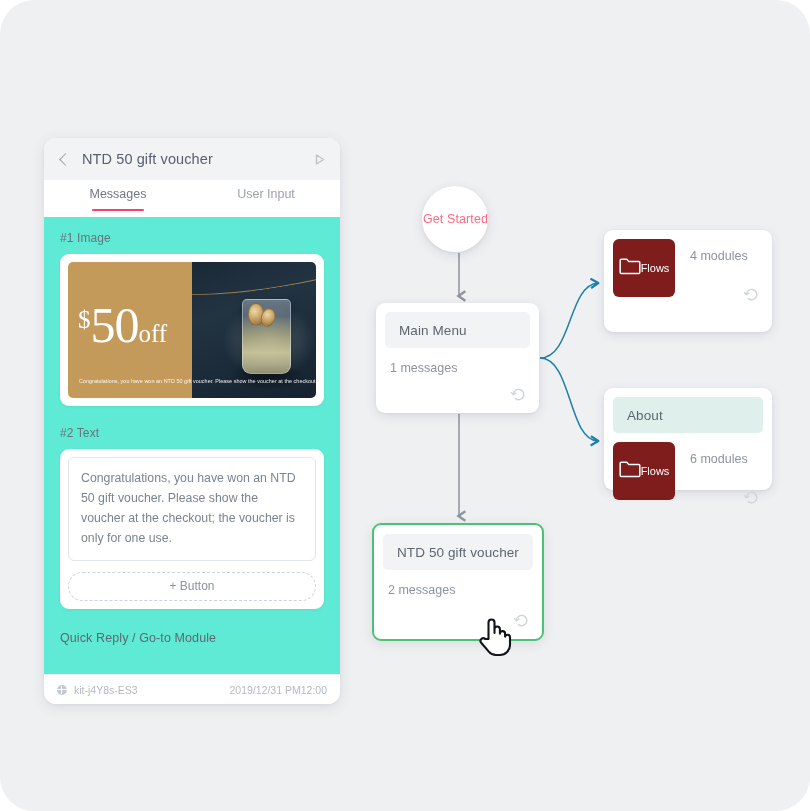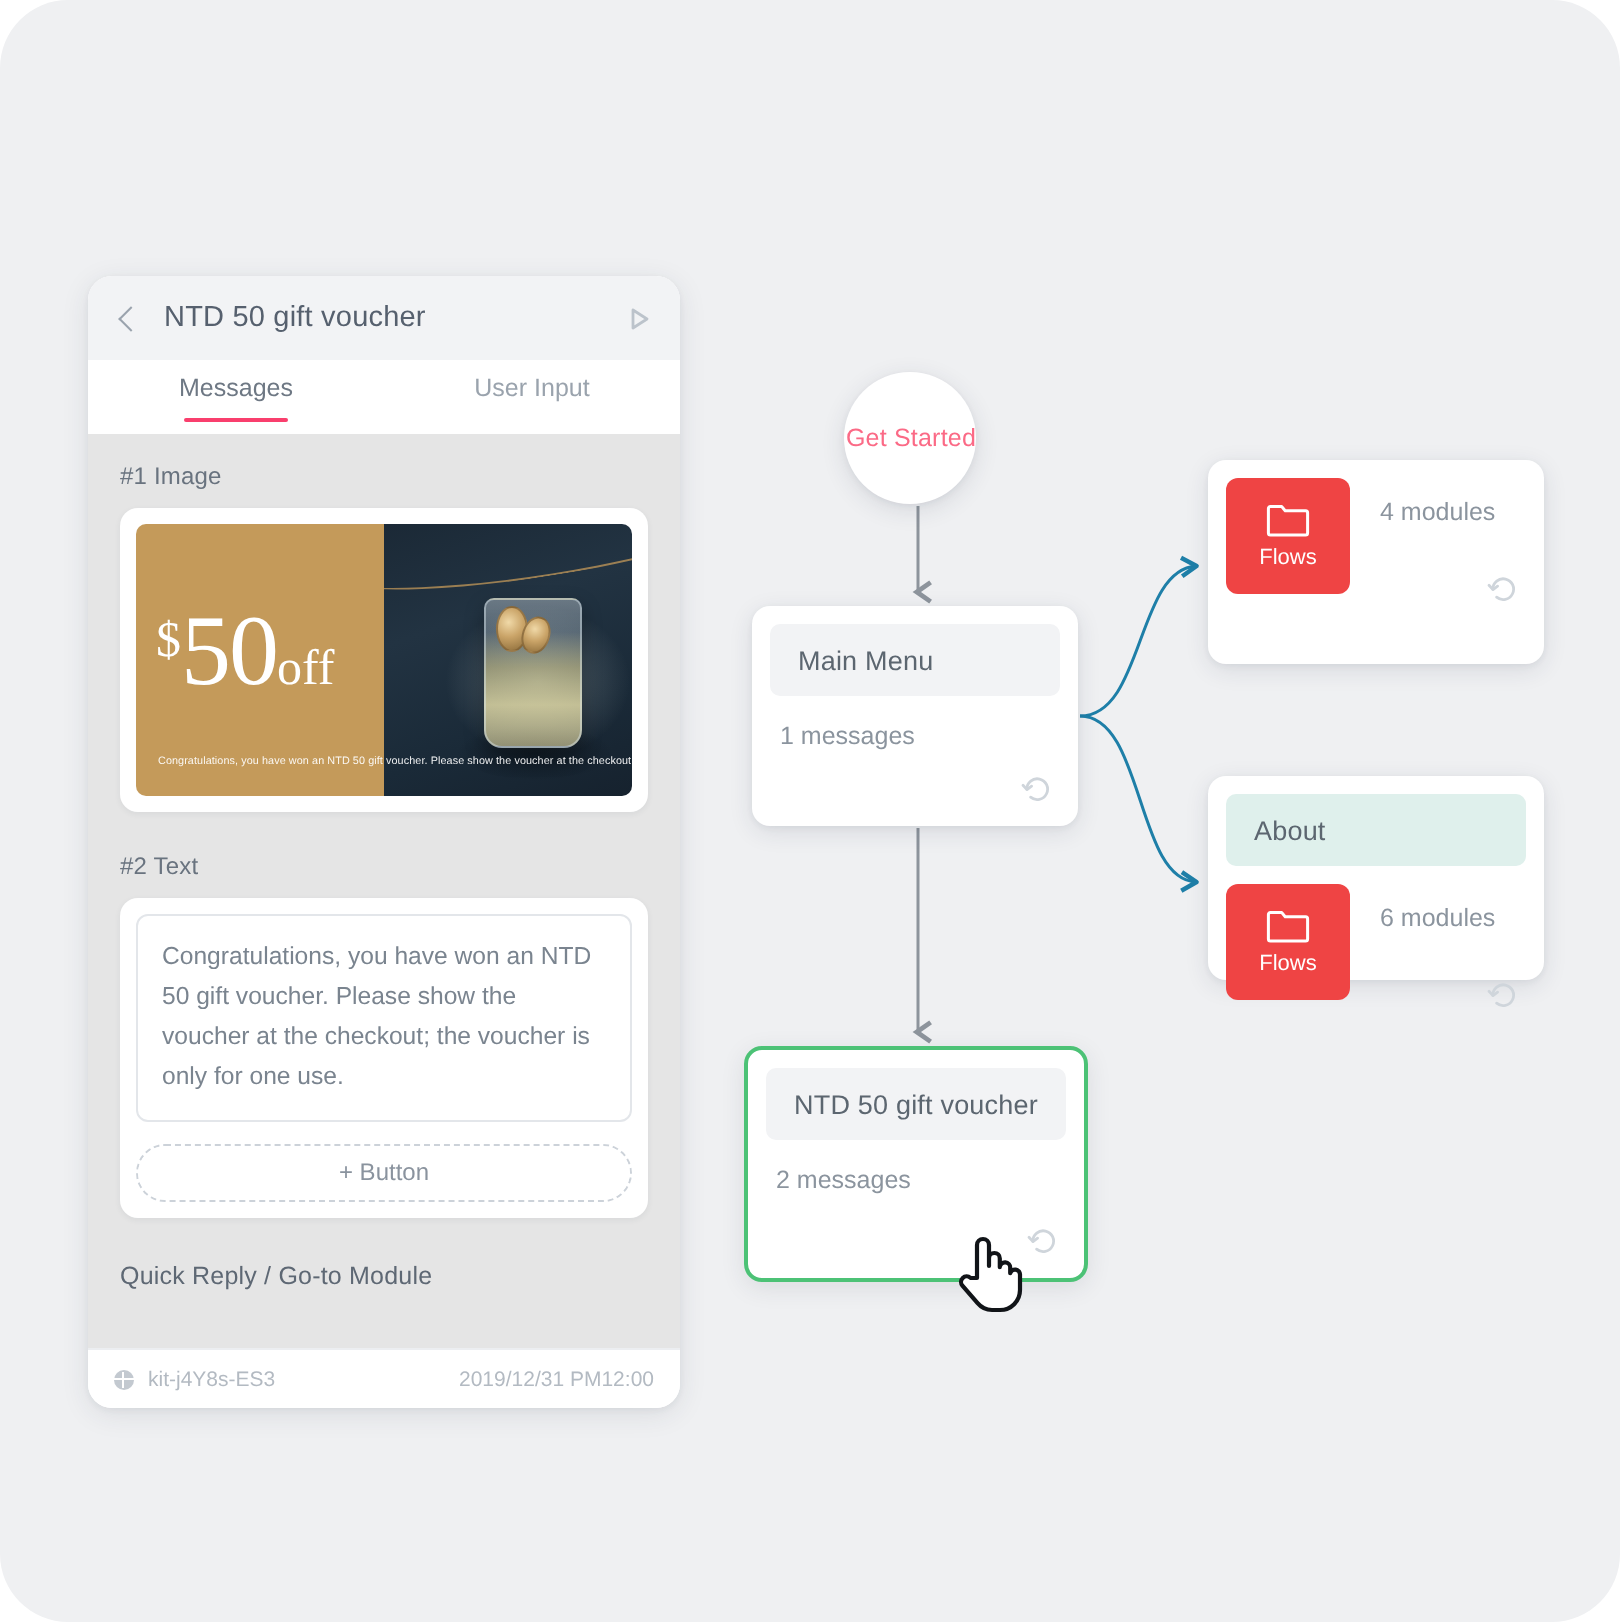--- a/index.html
+++ b/index.html
@@ -91,21 +91,21 @@
     left: 50%;
     transform: translateX(-50%);
     width: 52px;
     height: 2.2px;
     background: #f93f6d;
     border-radius: 2px;
   }
 
   .panel-body {
     flex: 1;
-    background: #e5e5e5;
+    background: #5eead4;
     padding: 14px 16px 0 16px;
     overflow: hidden;
     position: relative;
   }
 
   .section-label {
     font-size: 12px;
     color: #69737f;
     margin-bottom: 9px;
     letter-spacing: .1px;
@@ -333,24 +333,24 @@
   #node-about    { left: 244px; top: 388px; height: 102px; }
 
   .flow-row {
     display: flex;
     align-items: flex-start;
     padding: 9px 9px 0 9px;
     position: relative;
   }
   .flows-tile {
     width: 62px; height: 58px;
-    background: #ef4444;
+    background: #7f1d1d;
     border-radius: 6px;
     display: flex;
-    flex-direction: column;
+    flex-direction: row;
     align-items: center;
     justify-content: center;
     color: #ffffff;
     font-size: 11px;
     cursor: pointer;
     flex: 0 0 auto;
   }
   .folder-ic { margin-bottom: 4px; }
   .folder-ic svg { display: block; }
   .modules-count {

